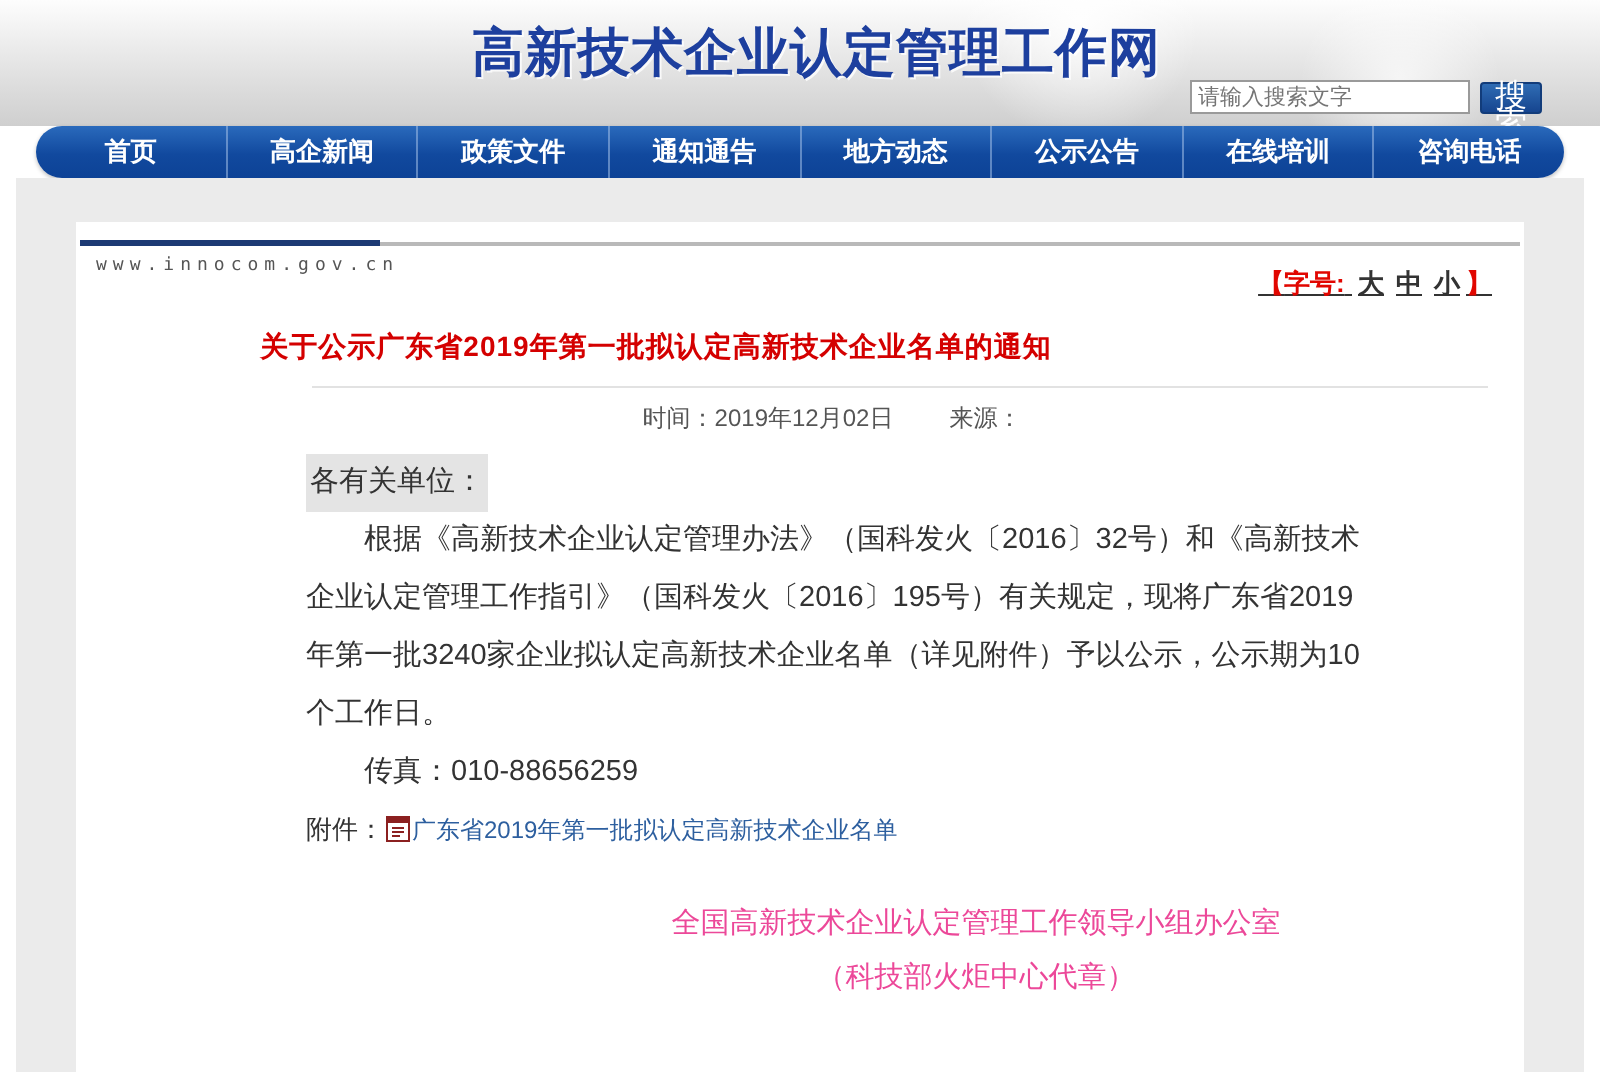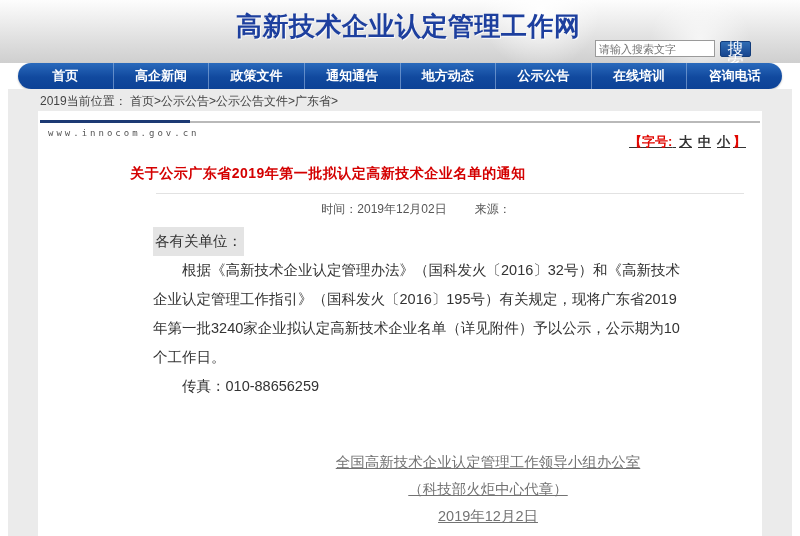--- a/index.html
+++ b/index.html
@@ -21,21 +21,21 @@
   .logo-cn { color:#f2680a; font-size:22px; font-weight:bold; letter-spacing:5px; line-height:24px; }
   .logo-en { color:#1a6fb5; font-size:7.5px; font-weight:bold; letter-spacing:1.2px; line-height:10px; }
   .site-title {
     position:absolute; left:236px; top:9px;
     color:#1d3f9e; font-size:26px; font-weight:bold; letter-spacing:0.5px;
     text-shadow:1px 1px 0 rgba(255,255,255,.8);
     white-space:nowrap;
   }
   .search-box { position:absolute; left:595px; top:40px; display:flex; align-items:center; }
   .search-input {
-    width:120px; height:17px; border:1px solid #9a9a9a; background:#fff;
+    width:140px; height:17px; border:1px solid #9a9a9a; background:#fff;
     font-size:11px; color:#555; padding:0 3px; font-family:"Liberation Sans",sans-serif;
   }
   .search-btn {
     margin-left:5px; width:31px; height:16px; border:1px solid #123c7a; border-radius:2px;
     background:linear-gradient(#2f6cb4,#16458f); color:#fff; font-size:16px; line-height:14px;
     text-align:center; cursor:pointer; font-family:"Liberation Sans",sans-serif;
   }
 
   
   .nav {
@@ -93,21 +93,21 @@
     font-size:14.5px; color:#333; line-height:29px;
   }
   .salutation { background:#e4e4e4; display:inline-block; padding:0 2px; }
   .para { text-indent:2em; }
 
   .attachment { position:absolute; left:115px; top:295px; font-size:13px; color:#333; white-space:nowrap; }
   .attach-icon { display:inline-block; vertical-align:-2px; margin:0 1px; }
   .attach-link { color:#2d5f9f; font-size:12px; text-decoration:none; cursor:pointer; }
 
   .signature { position:absolute; left:280px; top:338px; width:340px; text-align:center;
-    font-size:14.5px; color:#737373; line-height:27px;text-decoration:underline; }
+    font-size:14.5px; color:#ec4899; line-height:27px; }
 
   
   .clipped-row { position:absolute; left:152px; top:418px; height:4px; overflow:hidden; width:200px; }
 </style>
 </head>
 <body>
 
 <div class="page">
 
   <div class="header">
@@ -126,24 +126,20 @@
     <div class="nav-item">政策文件</div>
     <div class="nav-item">通知通告</div>
     <div class="nav-item">地方动态</div>
     <div class="nav-item">公示公告</div>
     <div class="nav-item">在线培训</div>
     <div class="nav-item">咨询电话</div>
   </div>
 
   <div class="gray-band"></div>
 
-  <div class="breadcrumb">
-    <span>2019当前位置：</span>
-    <a>首页&gt;公示公告&gt;公示公告文件&gt;广东省&gt;</a>
-  </div>
 
   <div class="content">
 
     <div class="top-rule">
       <div class="navy"></div>
         <div class="gray"></div>
     </div>
 
     <div class="site-url">www.innocom.gov.cn</div>
 
@@ -158,25 +154,31 @@
     <div class="article-meta">
       <span>时间：</span><span>2019年12月02日</span><span class="gap"></span><span>来源：</span>
     </div>
 
     <div class="article-body">
       <div><span class="salutation">各有关单位：</span></div>
       <div class="para">根据《高新技术企业认定管理办法》（国科发火〔2016〕32号）和《高新技术企业认定管理工作指引》（国科发火〔2016〕195号）有关规定，现将广东省2019年第一批3240家企业拟认定高新技术企业名单（详见附件）予以公示，公示期为10个工作日。</div>
       <div class="para">传真：010-88656259</div>
     </div>
 
+    <div class="attachment">
+      <span>附件：</span><svg class="attach-icon" width="12" height="13" viewBox="0 0 12 13">
+          <rect x="0.5" y="0.5" width="11" height="12" fill="#fff" stroke="#8b2020"></rect>
+          <rect x="0.5" y="0.5" width="11" height="3" fill="#8b2020"></rect>
+          <path d="M3 6 h6 M3 8 h6 M3 10 h4" stroke="#8b2020" stroke-width="1"></path>
+        </svg><a class="attach-link">广东省2019年第一批拟认定高新技术企业名单</a>
+    </div>
 
     <div class="signature">
       <div>全国高新技术企业认定管理工作领导小组办公室</div>
       <div>（科技部火炬中心代章）</div>
-      <div>2019年12月2日</div>
     </div>
 
     <div class="clipped-row">
       
     </div>
 
   </div>
 </div>
 
 </body></html>

